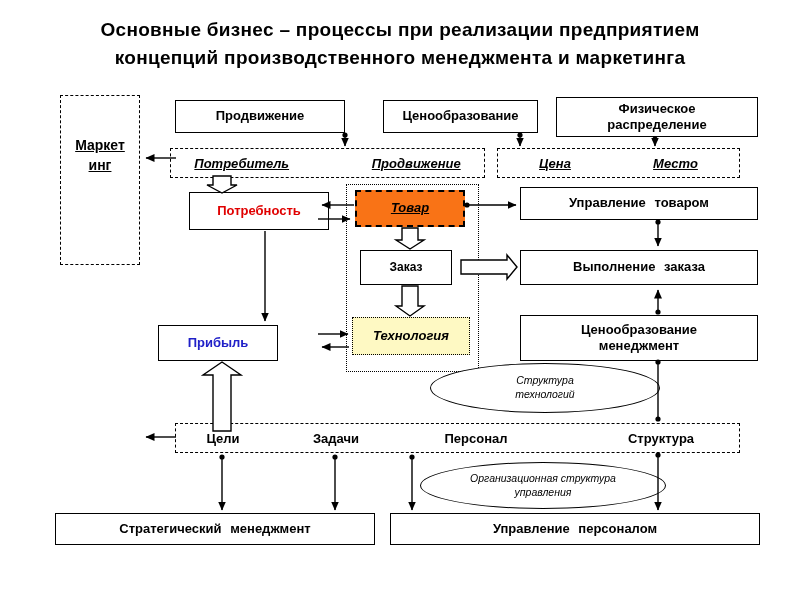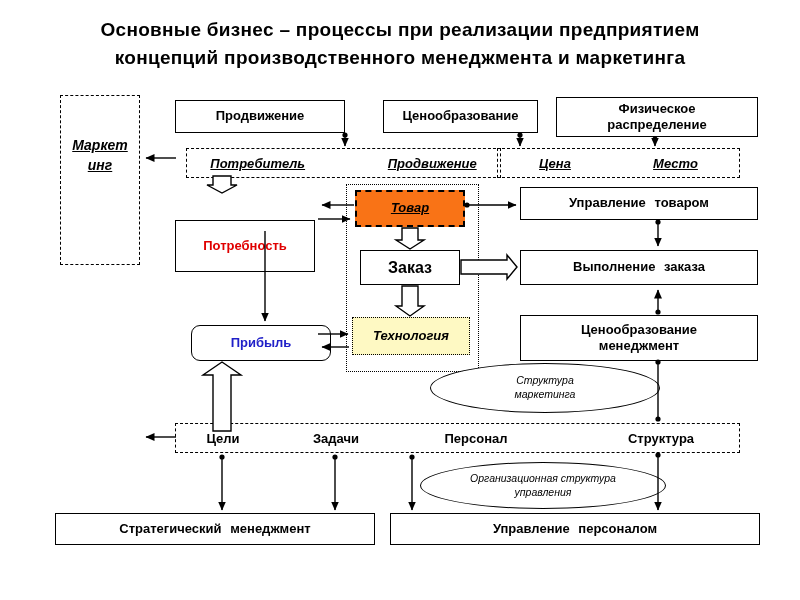--- a/index.html
+++ b/index.html
@@ -12,21 +12,21 @@
        font-weight:bold;font-size:13px;line-height:1.25;box-sizing:border-box;}
   .dashedbox{position:absolute;border:1.6px dashed #000;box-sizing:border-box;}
   .dottedbox{position:absolute;border:1.7px dotted #000;box-sizing:border-box;}
   .thickdash{border:2.2px dashed #000;background:#f97316;}
   .dotline{border:1.7px dotted #000;background:#fef9c3;}
   .red{color:#e00000;}
   .blue{color:#2020c8;}
   .band{display:flex;align-items:center;justify-content:space-around;}
   .mix-label{font-style:italic;font-weight:bold;font-size:13px;text-decoration:underline;}
   .side-label{position:absolute;left:0;width:100%;text-align:center;
-              font-style:italic;font-weight:bold;font-size:14px;line-height:1.4;}
+              font-weight:bold;font-size:14px;line-height:1.4;}
   .ellipse{position:absolute;border:1.3px solid #000;border-radius:50%;background:#fff;
            display:flex;flex-direction:column;align-items:center;justify-content:center;
            font-style:italic;font-size:10.5px;line-height:1.3;text-align:center;box-sizing:border-box;}
   .b2{position:absolute;top:50%;transform:translate(-50%,-50%);font-weight:bold;font-size:13px;}
   .wide{word-spacing:5px;}
   .overlay{position:absolute;left:0;top:0;pointer-events:none;}
 </style>
 </head>
 <body>
 
@@ -46,51 +46,51 @@
 
   <div class="box" style="left:175px;top:100px;width:170px;height:33px;">Продвижение</div>
   <div class="box" style="left:383px;top:100px;width:155px;height:33px;">Ценообразование</div>
   <div class="box" style="left:556px;top:97px;width:202px;height:40px;">
     <div>
       <div>Физическое</div>
       <div>распределение</div>
     </div>
   </div>
 
-  <div class="dashedbox band" style="left:186px;top:148px;width:315px;height:30px;gap:36px;">
+  <div class="dashedbox band" style="left:170px;top:148px;width:315px;height:30px;gap:36px;">
     <span class="mix-label">Потребитель</span>
     <span class="mix-label">Продвижение</span>
   </div>
   <div class="dashedbox band" style="left:497px;top:148px;width:243px;height:30px;">
     <span class="mix-label">Цена</span>
     <span class="mix-label">Место</span>
   </div>
 
-  <div class="box red" style="left:175px;top:192px;width:140px;height:52px;margin-top:28px;">Потребность</div>
+  <div class="box red" style="left:189px;top:192px;width:140px;height:38px;">Потребность</div>
 
   <div class="dottedbox" style="left:346px;top:184px;width:133px;height:188px;"></div>
 
   <div class="box thickdash" style="left:355px;top:190px;width:110px;height:37px;font-style:italic;text-decoration:underline;">Товар</div>
-  <div class="box" style="left:360px;top:250px;width:100px;height:35px;font-size:16px;">Заказ</div>
+  <div class="box" style="left:360px;top:250px;width:92px;height:35px;font-size:12px;">Заказ</div>
   <div class="box dotline" style="left:352px;top:317px;width:118px;height:38px;font-style:italic;">Технология</div>
 
-  <div class="box blue" style="left:191px;top:325px;width:140px;height:36px;border-radius:9px;">Прибыль</div>
+  <div class="box blue" style="left:158px;top:325px;width:120px;height:36px;">Прибыль</div>
 
   <div class="box wide" style="left:520px;top:250px;width:238px;height:35px;">Выполнение заказа</div>
   <div class="box wide" style="left:520px;top:187px;width:238px;height:33px;">Управление товаром</div>
   <div class="box wide" style="left:520px;top:315px;width:238px;height:46px;">
     <div>
       <div>Ценообразование</div>
       <div>менеджмент</div>
     </div>
   </div>
 
   <div class="ellipse" style="left:430px;top:363px;width:230px;height:50px;">
     <div>Структура</div>
-    <div>маркетинга</div>
+    <div>технологий</div>
   </div>
   <div class="ellipse" style="left:420px;top:462px;width:246px;height:47px;">
     <div>Организационная структура</div>
     <div>управления</div>
   </div>
 
   <div class="dashedbox" style="left:175px;top:423px;width:565px;height:30px;">
     <span class="b2" style="left:47px;">Цели</span>
     <span class="b2" style="left:160px;">Задачи</span>
     <span class="b2" style="left:300px;">Персонал</span>

